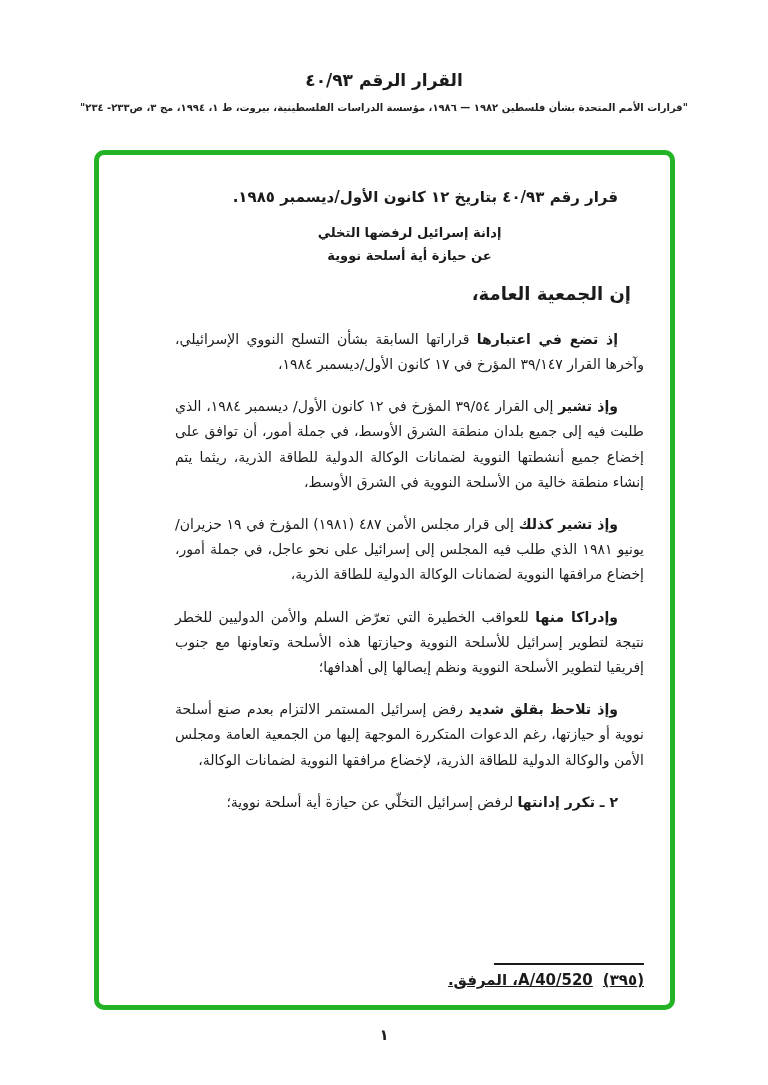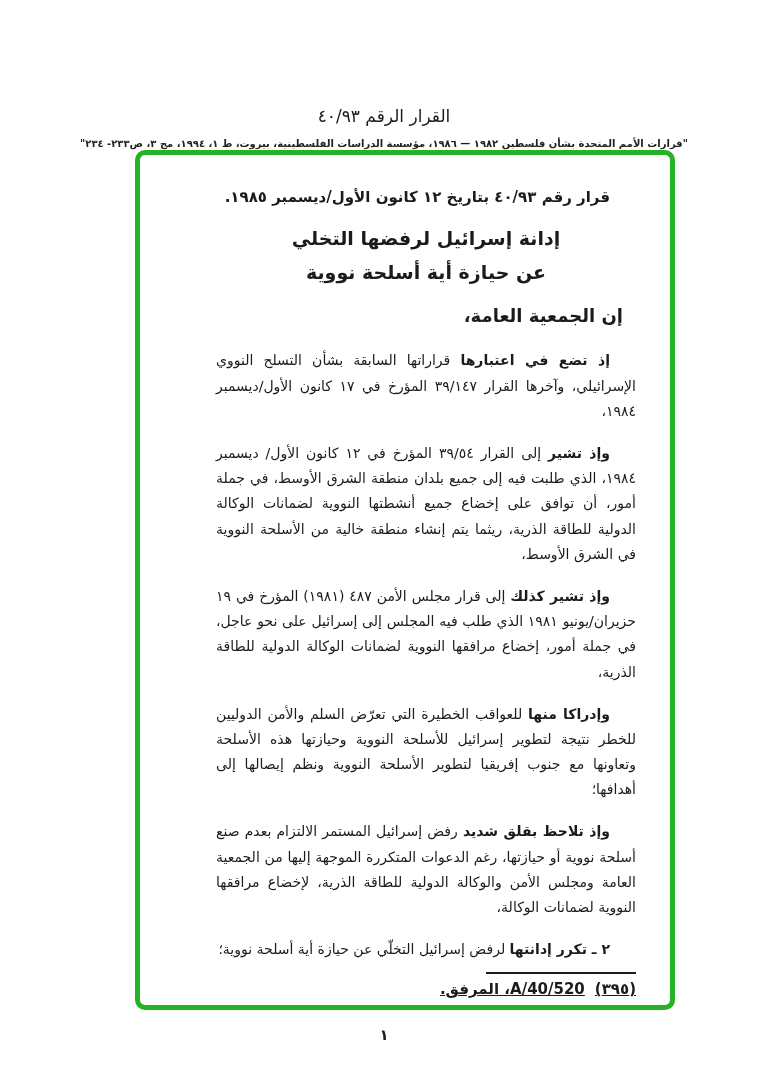--- a/index.html
+++ b/index.html
@@ -8,46 +8,46 @@
     width: 768px;
     height: 1085px;
     margin: 0 auto;
     background: #ffffff;
     direction: rtl;
     font-family: "DejaVu Sans", sans-serif;
     color: #1b1b1b;
     overflow: hidden;
   }
   .header { position: absolute; top: 70px; left: 0; right: 0; text-align: center; }
-  .header-title { font-size: 17px; font-weight: normal; letter-spacing: 0.5px; margin-top: 36px; }
+  .header-title { font-size: 17px; font-weight: bold; letter-spacing: 0.5px; }
   .header-source { margin-top: 12px; font-size: 10px; font-weight: bold; color: #222; }
   .frame {
     position: absolute;
     top: 150px;
     right: 93px;
-    width: 540px;
+    width: 581px;
     height: 860px;
     border: 5px solid #24b324;
     border-radius: 10px;
     background: #ffffff;
-    padding: 30px 34px 16px 76px;
+    padding: 30px 26px 16px 76px;
     box-sizing: border-box;
     display: flex;
     flex-direction: column;
     overflow: hidden;
   }
   .doc-heading {
     font-size: 15px;
     font-weight: bold;
     text-indent: 26px;
     margin: 0 0 10px 0;
     line-height: 1.7;
   }
   .doc-sub {
-    font-size: 19px;
+    font-size: 13px;
     font-weight: bold;
     text-align: center;
     line-height: 1.8;
     margin: 0;
   }
   .opening {
     font-size: 18px;
     font-weight: bold;
     text-indent: 13px;
     margin: 12px 0 0 0;

